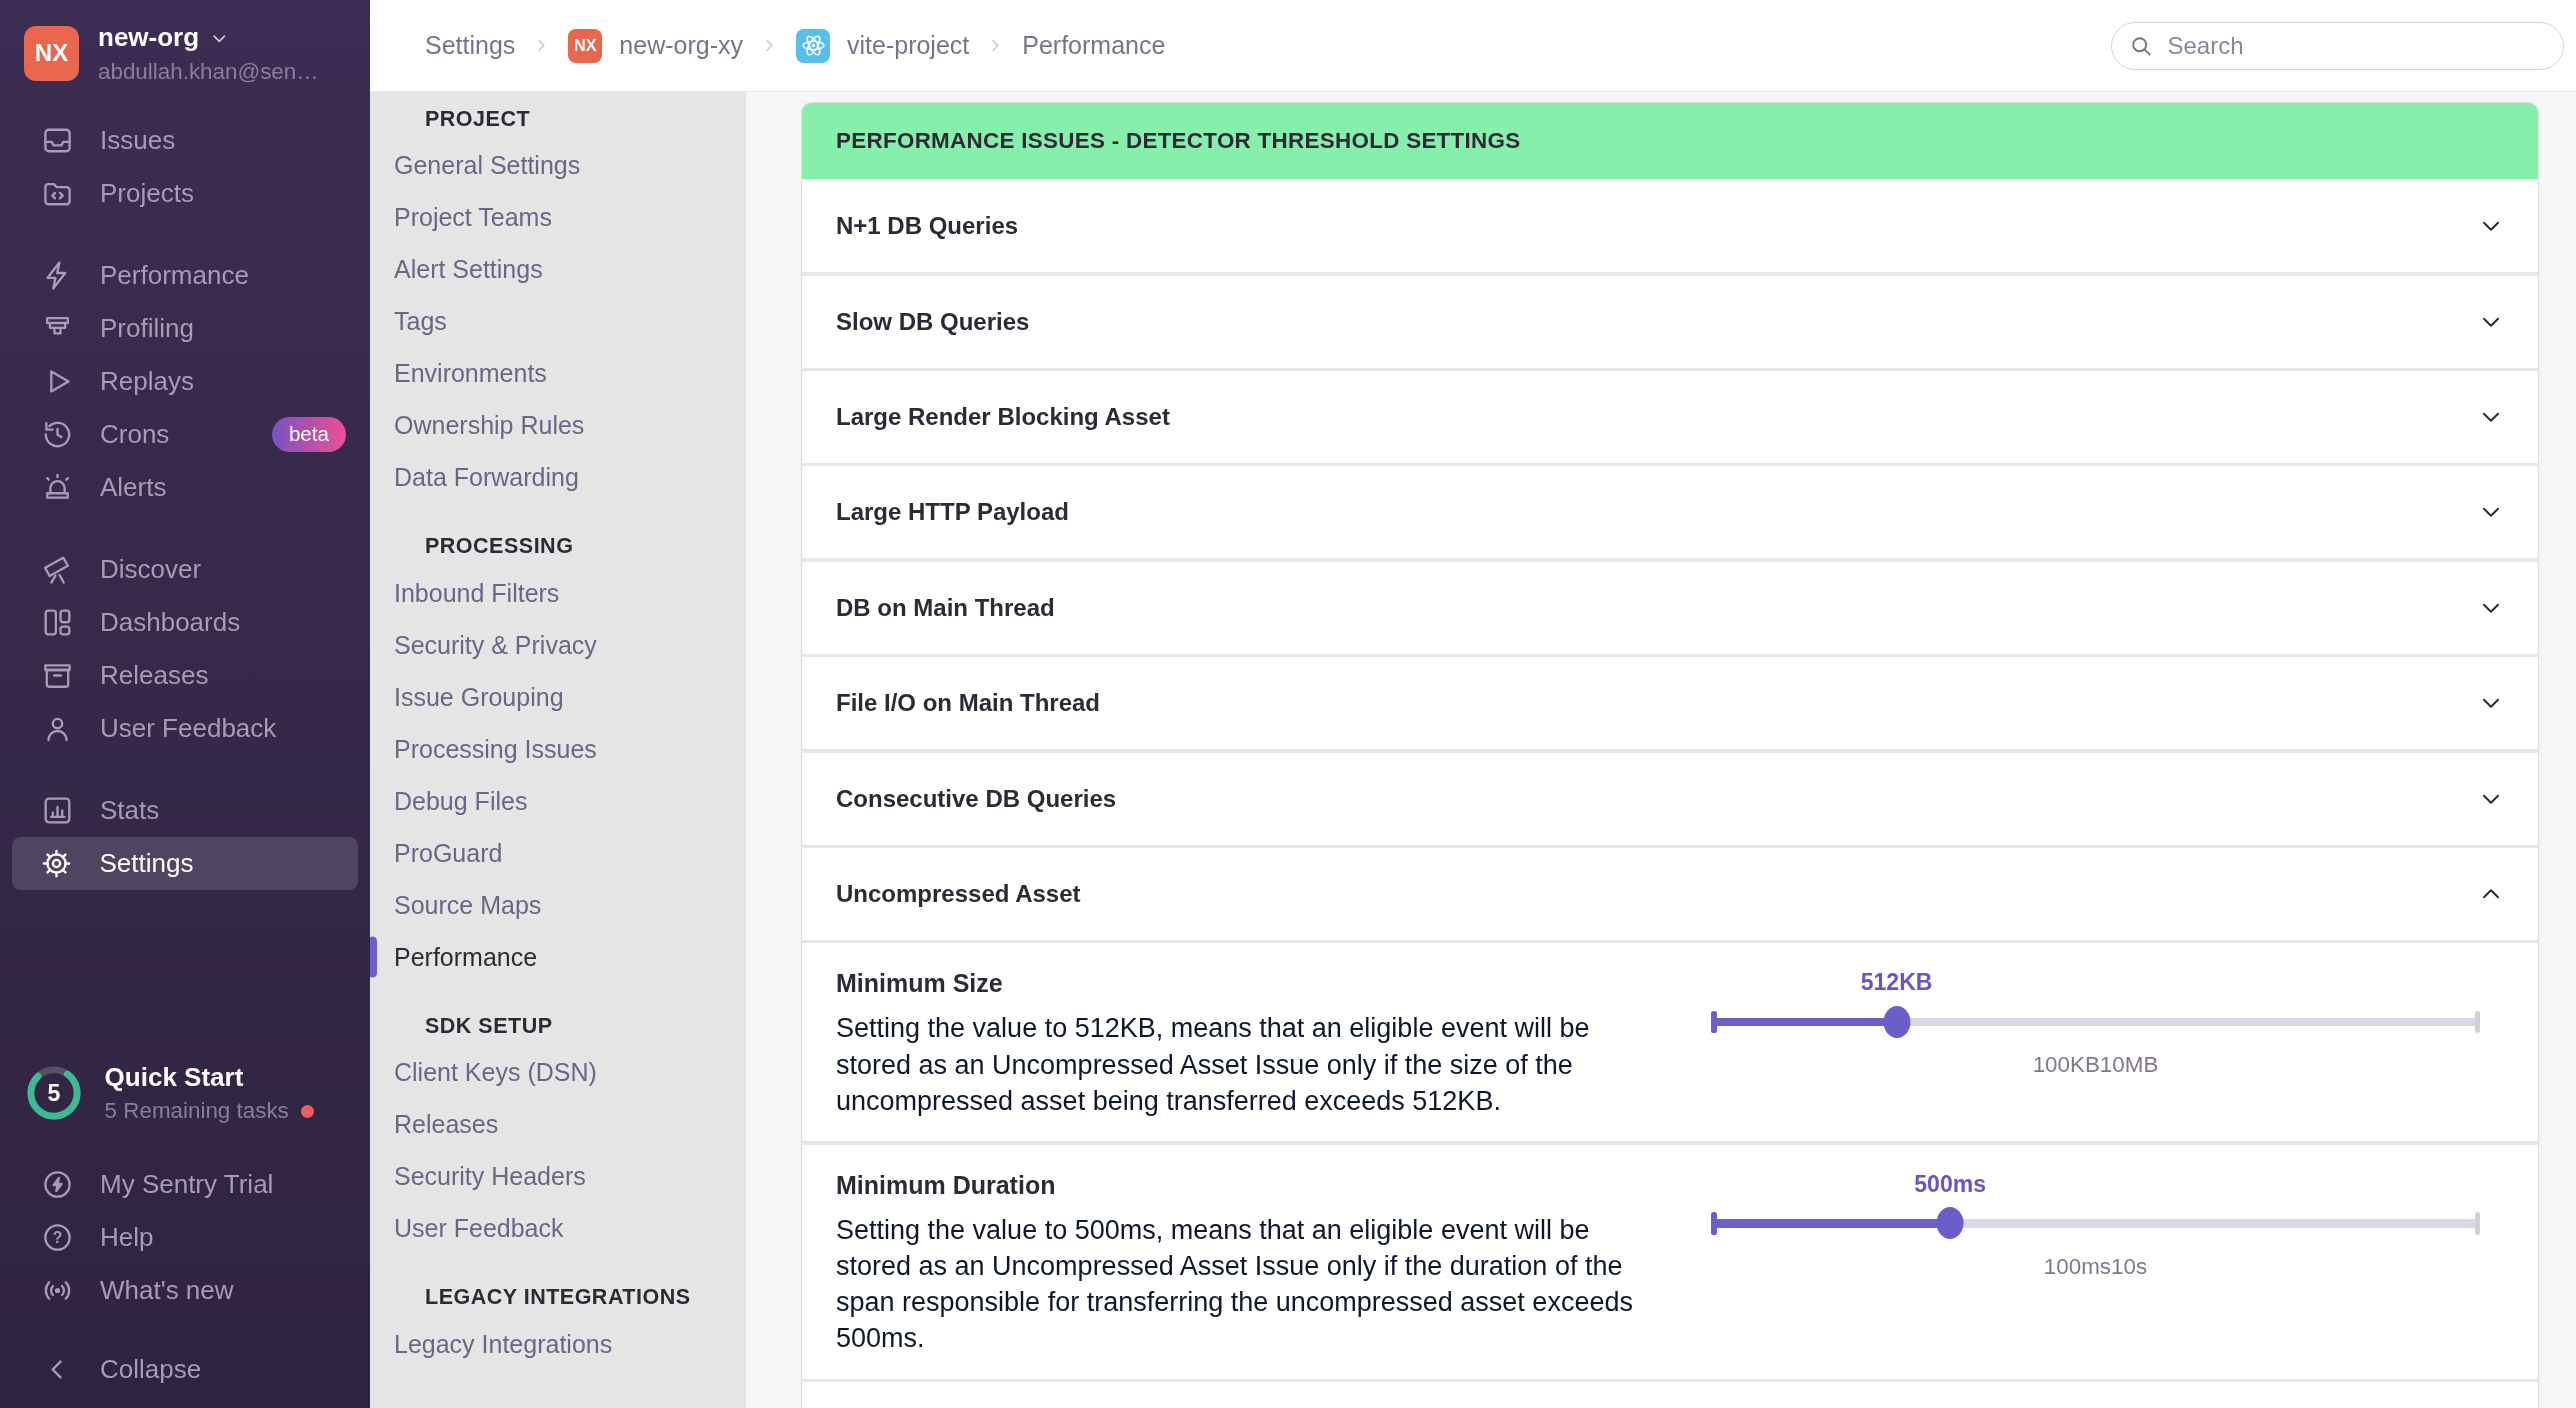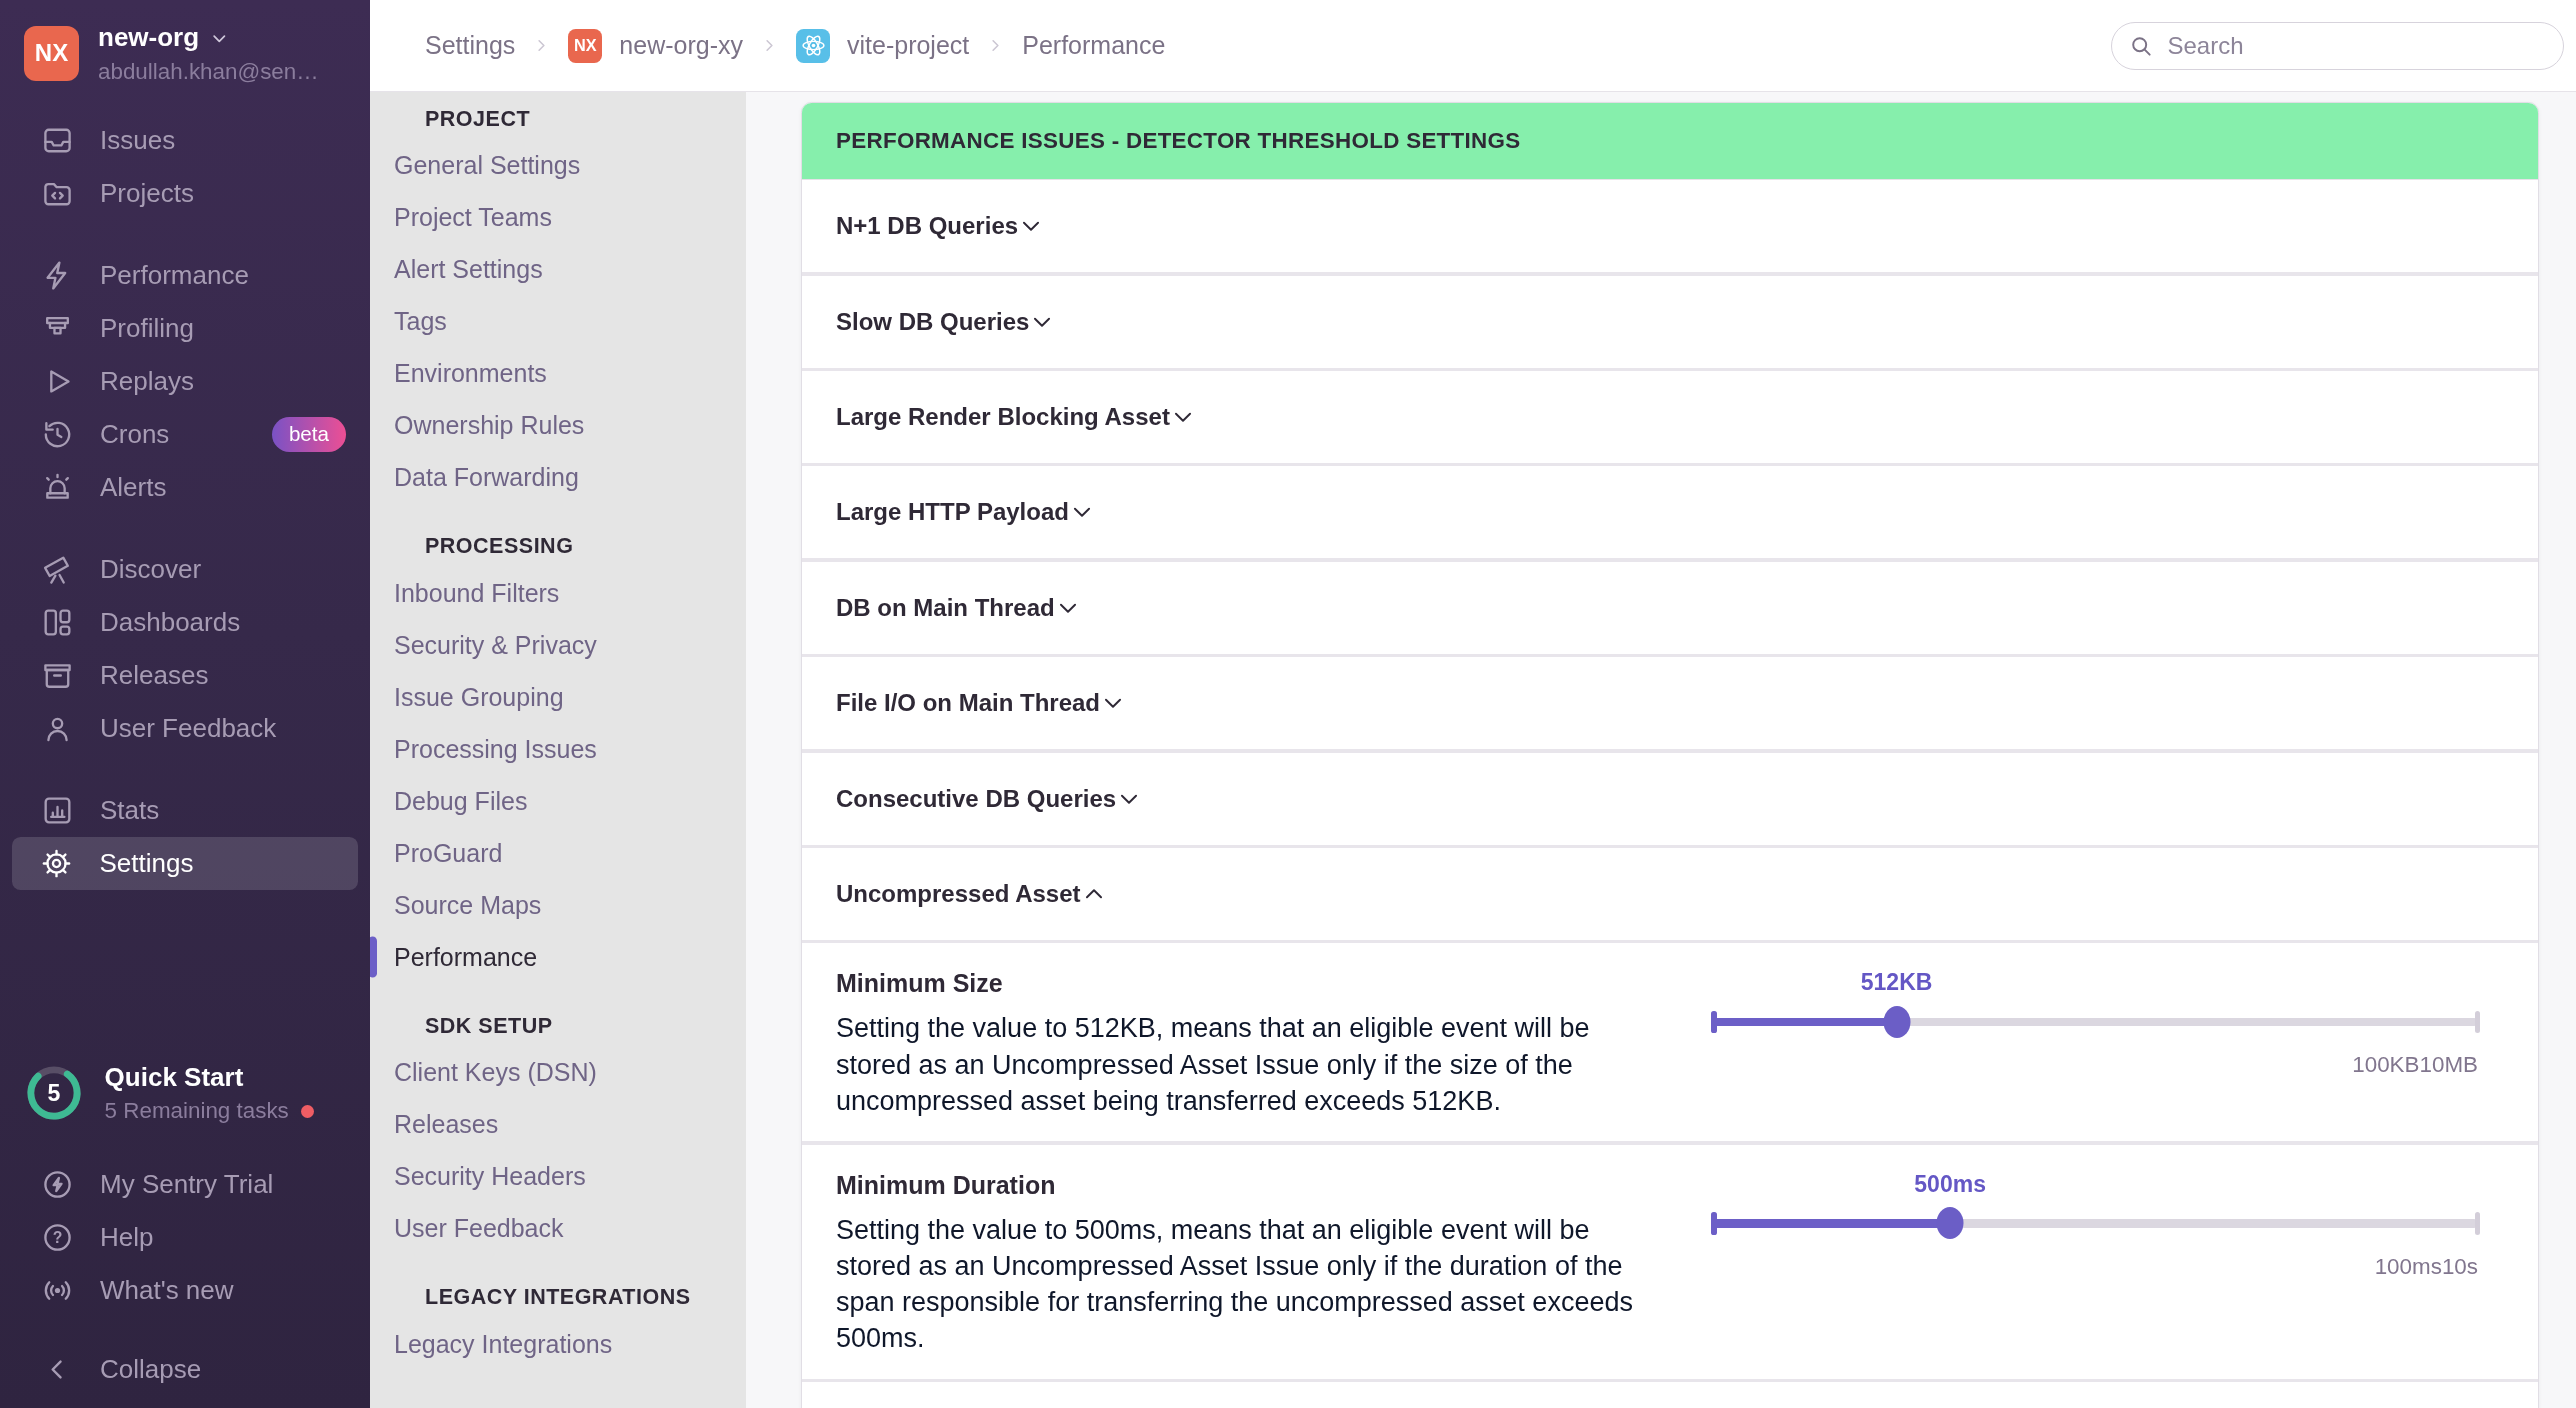--- a/index.html
+++ b/index.html
@@ -64,37 +64,37 @@
   .sn-item.active { color:#2f2936; }
   .sn-item.active::before { content:""; position:absolute; left:-1.7px; top:50%; transform:translateY(-50%);
     width:8.6px; height:41px; border-radius:4.3px; background:#6c5fc7; }
 
   
   .content { position:absolute; left:746px; right:0; top:92px; bottom:0; background:#f7f7f9; overflow:hidden; }
   .panel { margin:10.3px 37px 0 55px; background:#fff; border:0.9px solid #e1dee5; border-radius:10.3px;
     overflow:hidden; box-shadow:0 1.7px 4.3px rgba(45,35,60,.05); }
   .panel-header { height:77px; display:flex; align-items:center; padding:0 34px; background:#86efac;
     border-bottom:0.9px solid #e5e2e8; font-size:22.4px; font-weight:700; color:#2f2936; letter-spacing:0.3px; }
-  .acc-row { height:92px; display:flex; align-items:center; padding:0 34px; cursor:pointer; background:#fff; }
+  .acc-row { height:92px; display:flex; align-items:center; justify-content:space-between; padding:0 34px; cursor:pointer; background:#fff; }
   .acc-label { font-size:24px; font-weight:700; color:#2f2936; }
   .row-sep { height:3.4px; background:#e8e5eb; }
   .chev { color:#2f2936; }
 
   .field-row { display:flex; align-items:flex-start; padding:26px 34px 22.4px 34px; background:#fff; min-height:165px; }
   .field-text { max-width:800px; }
   .field-title { font-size:25px; font-weight:700; color:#2f2936; }
   .field-desc { margin-top:12px; font-size:27px; line-height:1.34; color:#0f172a; }
   .slider-wrap { margin-left:auto; width:765px; margin-right:26px; position:relative; padding-top:3.4px; }
   .slider-value { position:absolute; top:0; transform:translateX(-50%); font-size:23px; font-weight:700; color:#6457c5; white-space:nowrap; }
   .track { position:relative; margin-top:45px; height:8.6px; border-radius:4.3px; background:#dbd7e0; cursor:pointer; }
   .track::before { content:""; position:absolute; left:-1.7px; top:-6.9px; width:5.2px; height:22.4px; border-radius:2.6px; background:#6c5fc7; }
   .track::after  { content:""; position:absolute; right:-1.7px; top:-6.9px; width:4.3px; height:22.4px; border-radius:2.6px; background:#d3ced9; }
   .fill { position:absolute; left:0; top:0; height:8.6px; border-radius:4.3px; background:#6c5fc7; }
   .thumb { position:absolute; top:50%; transform:translate(-50%,-50%); width:27px; height:32px; border-radius:50%; background:#6b5ec6; cursor:grab; z-index:1; }
-  .range-labels { display:flex; justify-content:flex-end; margin-top:26px; font-size:22.4px; color:#81768e; }
+  .range-labels { display:flex; justify-content:center; margin-top:26px; font-size:22.4px; color:#81768e; }
   .s24 .fill { width:24%; } .s24 .thumb { left:24%; } .s24 .slider-value { left:24%; }
   .s31 .fill { width:31%; } .s31 .thumb { left:31%; } .s31 .slider-value { left:31%; }
 
   .panel-footer { display:flex; justify-content:flex-end; align-items:center; height:118px; padding:0 27.5px; background:#fff; }
   .reset-btn { height:53px; padding:0 33px; border:1.7px solid #d2ced8; border-radius:8.6px; background:#fff;
     font-size:24px; font-weight:700; color:#c2410c; font-family:inherit; box-shadow:0 1.7px 2.6px rgba(45,35,60,.06); cursor:pointer; }
 </style>
 </head>
 <body>
 

